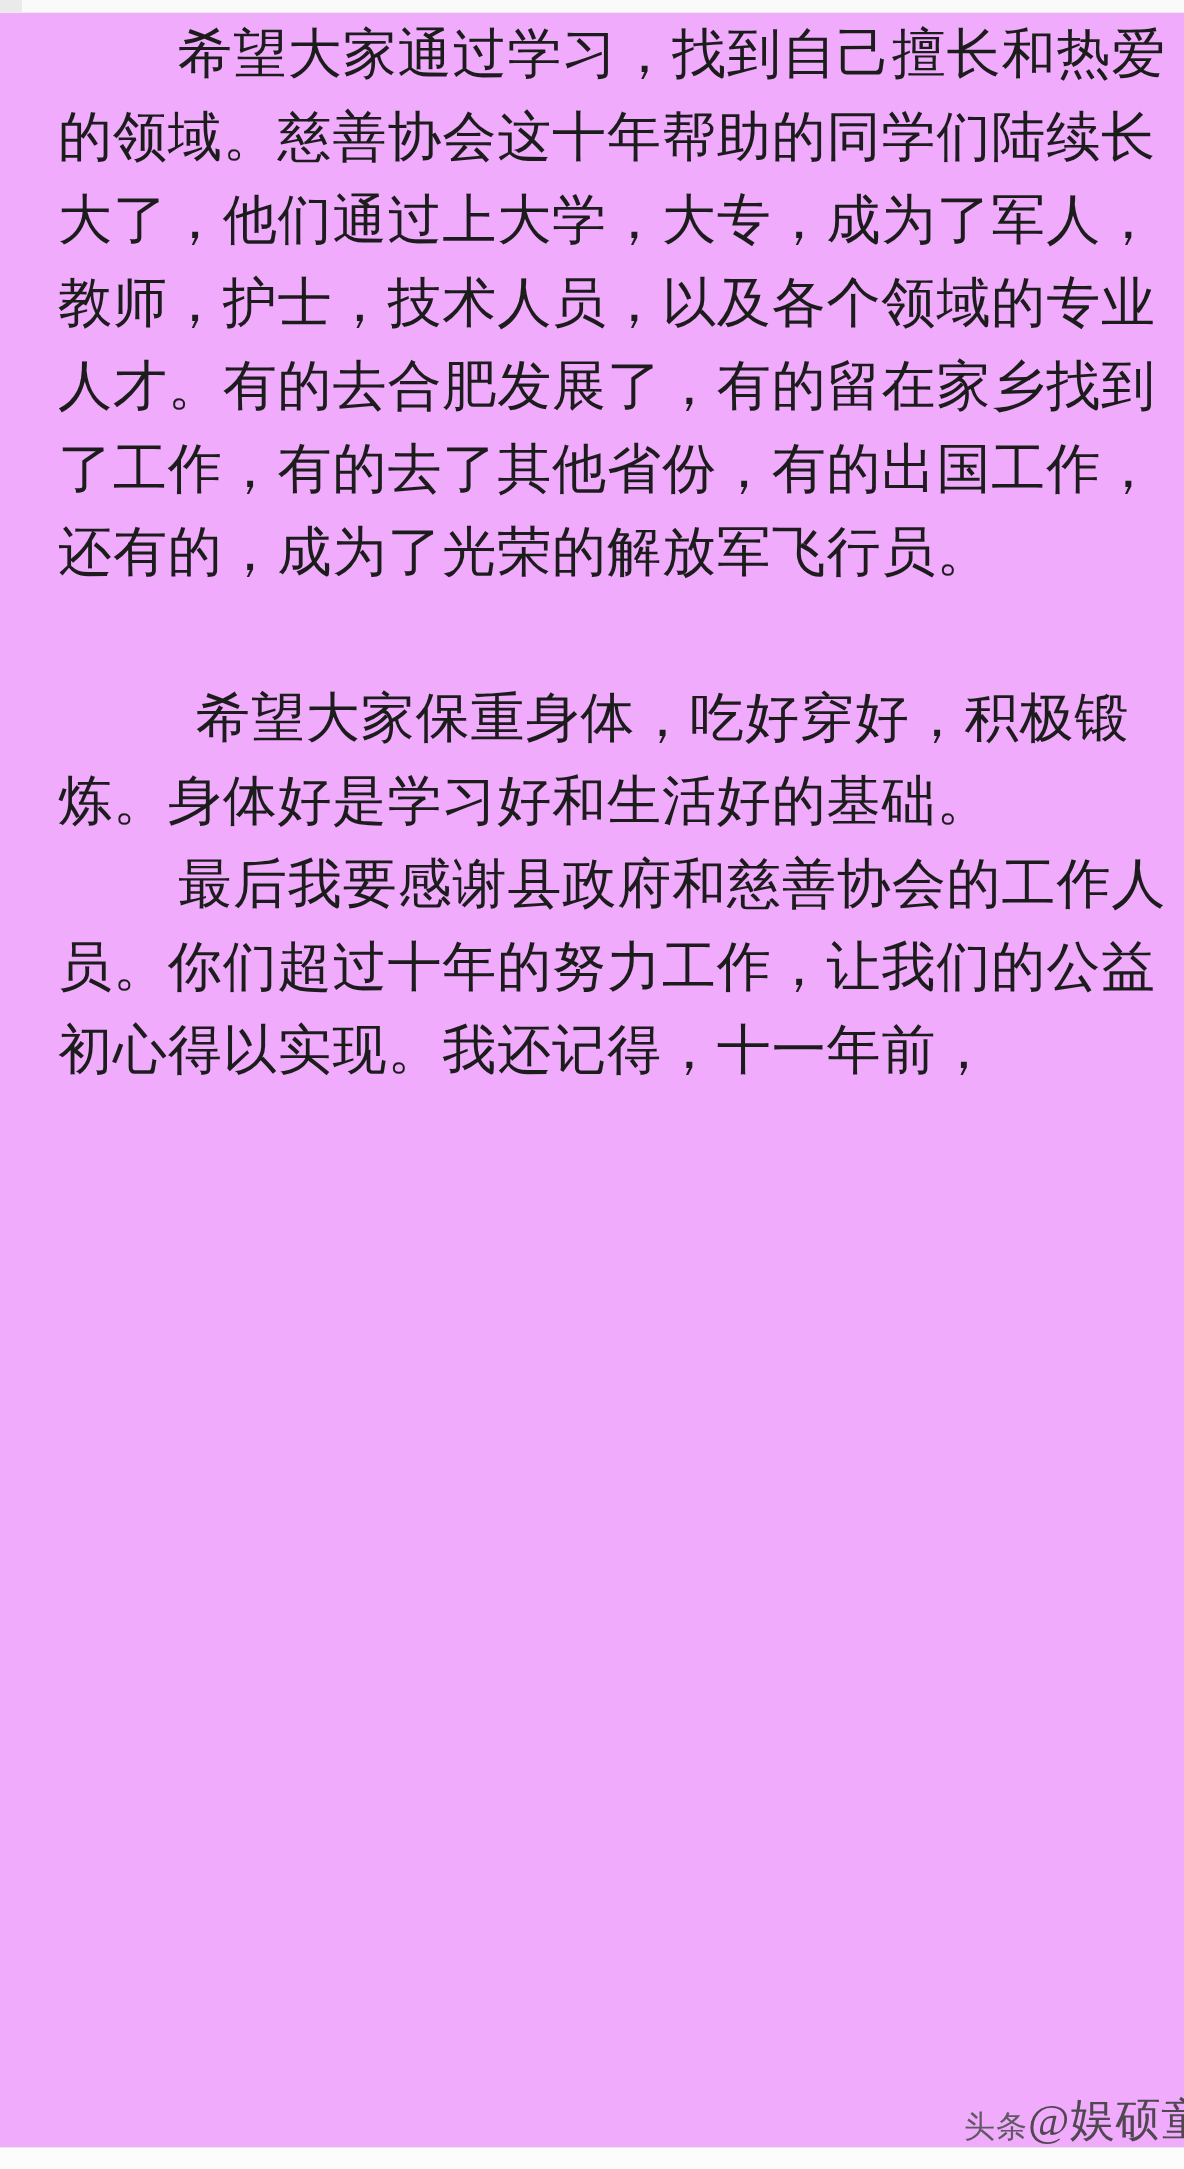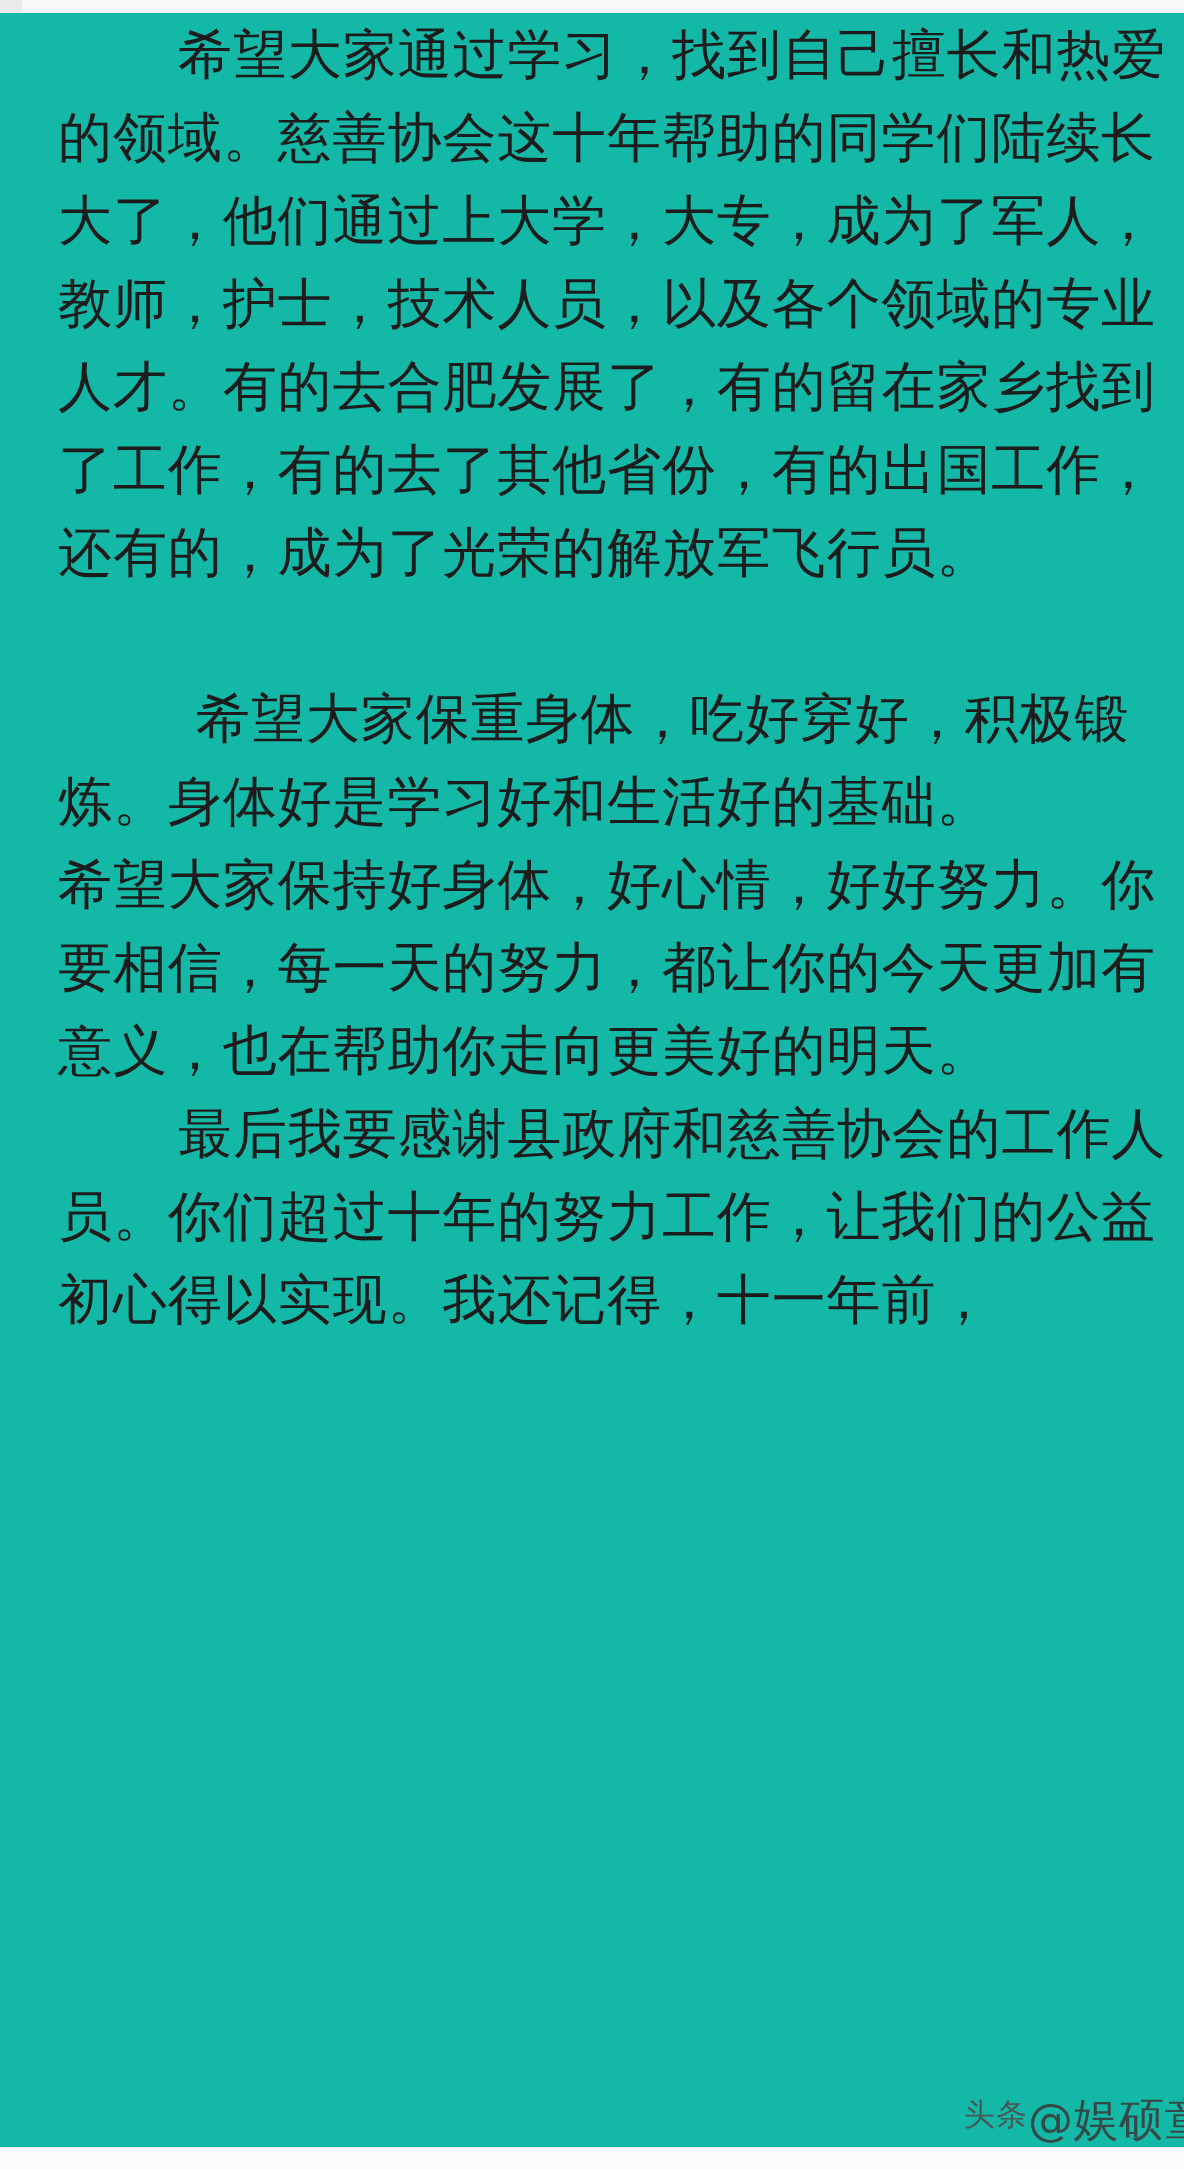--- a/index.html
+++ b/index.html
@@ -10,21 +10,22 @@
     width: 1184px;
     height: 2169px;
     overflow: hidden;
     background: #ffffff;
     position: relative;
     font-family: "DejaVu Sans", sans-serif;
   }
   .screen {
     position: absolute;
     inset: 0;
-    background: #14b8a6;
+    background: #f0abfc;
+    font-family: Liberation Serif, serif;
   }
   
   .top-band {
     position: absolute;
     top: 0; left: 0;
     width: 100%;
     height: 12px;
     background: #fafafa;
     border-bottom: 1px solid #ececec;
     z-index: 3;
@@ -64,21 +65,21 @@
     display: flex;
     align-items: flex-end;
     white-space: nowrap;
     z-index: 2;
   }
   .wm-prefix {
     font-size: 31px;
     color: #4d4d4d;
     opacity: 0.88;
     letter-spacing: 1px;
-    margin-bottom: 16px;
+    margin-bottom: 4px;
   }
   .wm-handle {
     font-size: 45px;
     color: #3a3a3a;
     opacity: 0.88;
     margin-bottom: 2px;
     letter-spacing: 0.5px;
   }
   
   .bottom-band {
@@ -96,21 +97,20 @@
 
 <div class="screen">
 
   <div class="top-band">
     <div class="notch"></div>
   </div>
 
   <main class="content">
     <p class="para indent">希望大家通过学习，找到自己擅长和热爱的领域。慈善协会这十年帮助的同学们陆续长大了，他们通过上大学，大专，成为了军人，教师，护士，技术人员，以及各个领域的专业人才。有的去合肥发展了，有的留在家乡找到了工作，有的去了其他省份，有的出国工作，还有的，成为了光荣的解放军飞行员。</p>
     <p class="para indent-lg gap">希望大家保重身体，吃好穿好，积极锻炼。身体好是学习好和生活好的基础。</p>
-    <p class="para">希望大家保持好身体，好心情，好好努力。你要相信，每一天的努力，都让你的今天更加有意义，也在帮助你走向更美好的明天。</p>
     <p class="para indent">最后我要感谢县政府和慈善协会的工作人员。你们超过十年的努力工作，让我们的公益初心得以实现。我还记得，十一年前，</p>
   </main>
 
   <div class="watermark">
     <span class="wm-prefix">头条</span>
     <span class="wm-handle">@娱硕童</span>
   </div>
 
   <div class="bottom-band"></div>
 

